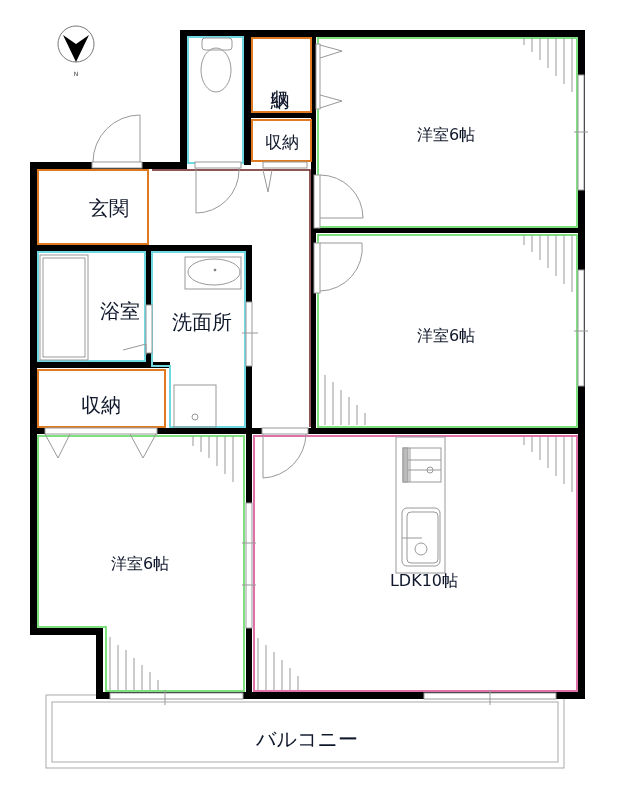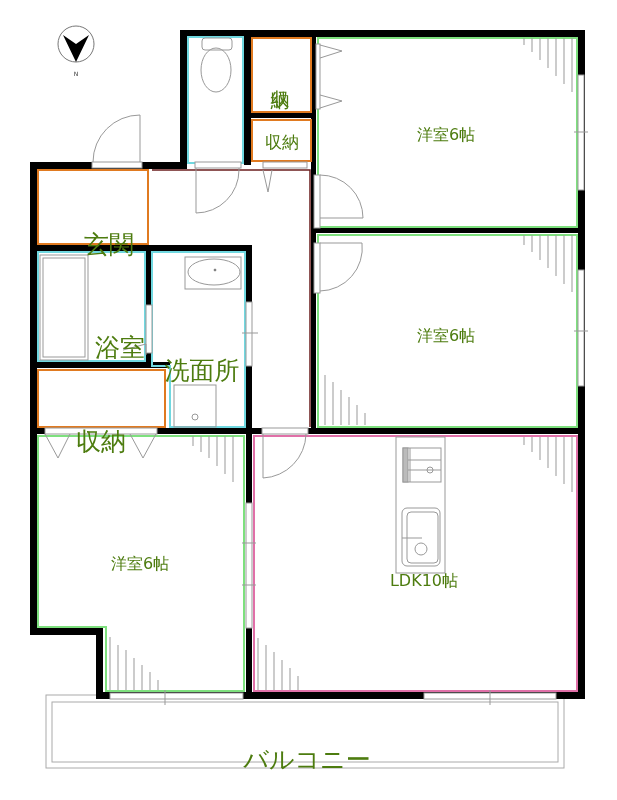--- a/index.html
+++ b/index.html
@@ -1,20 +1,20 @@
 <!DOCTYPE html>
 <html><head>
 <meta charset="utf-8">
 <style>
   html, body { margin: 0; padding: 0; background: #ffffff; }
   body { width: 617px; height: 800px; position: relative; overflow: hidden; font-family: "DejaVu Sans", sans-serif; }
   svg { position: absolute; left: 0; top: 0; }
-  .lbl { position: absolute; color: #4d7c0f; white-space: nowrap; transform: translate(-50%, -50%); font-family: "DejaVu Sans", sans-serif; }
+  .lbl { position: absolute; color: #0f172a; white-space: nowrap; transform: translate(-50%, -50%); font-family: "DejaVu Sans", sans-serif; }
   .big { font-size: 16px; }
-  .mid { font-size: 25px; margin-top: 36px; }
+  .mid { font-size: 20px; }
   .sm { font-size: 17px; }
   .vert { writing-mode: vertical-rl; text-orientation: upright; font-size: 19px; letter-spacing: 2px; }
   .north { font-size: 6px; color: #333; }
 </style>
 </head>
 <body>
 
 <svg width="617" height="800" viewBox="0 0 617 800" xmlns="http://www.w3.org/2000/svg">
 
   <g>
@@ -164,17 +164,17 @@
 
 <span class="lbl north" style="left:76px; top:73px;">N</span>
 
 <span class="lbl big" style="left:446px; top:135px;">洋室6帖</span>
 <span class="lbl big" style="left:446px; top:336px;">洋室6帖</span>
 <span class="lbl big" style="left:140px; top:564px;">洋室6帖</span>
 <span class="lbl big" style="left:424px; top:581px;">LDK10帖</span>
 
 <span class="lbl mid" style="left:109px; top:208px;">玄関</span>
 <span class="lbl mid" style="left:120px; top:311px;text-align:right;">浴室</span>
-<span class="lbl mid" style="left:202px; top:334px;">洗面所</span>
+<span class="lbl mid" style="left:202px; top:322px;">洗面所</span>
 <span class="lbl vert" style="left:281px; top:76px;">収納</span>
 <span class="lbl sm" style="left:282px; top:142px;">収納</span>
 <span class="lbl mid" style="left:101px; top:405px;">収納</span>
-<span class="lbl mid" style="left:307px; top:723px;">バルコニー</span>
+<span class="lbl mid" style="left:307px; top:739px;">バルコニー</span>
 
 </body></html>

